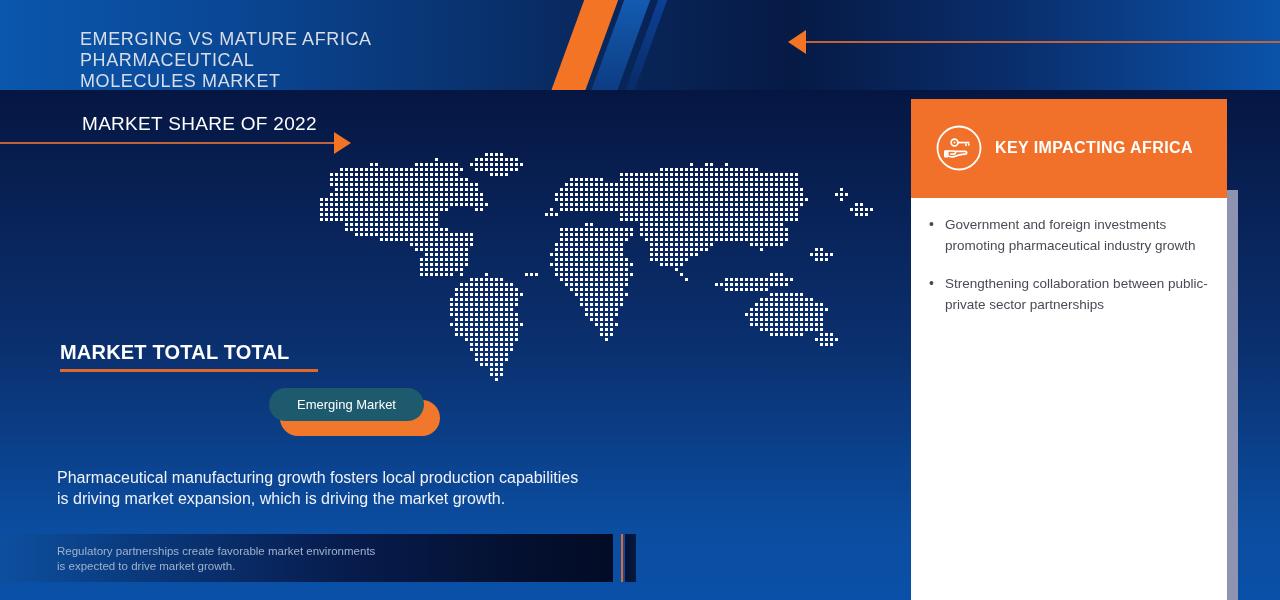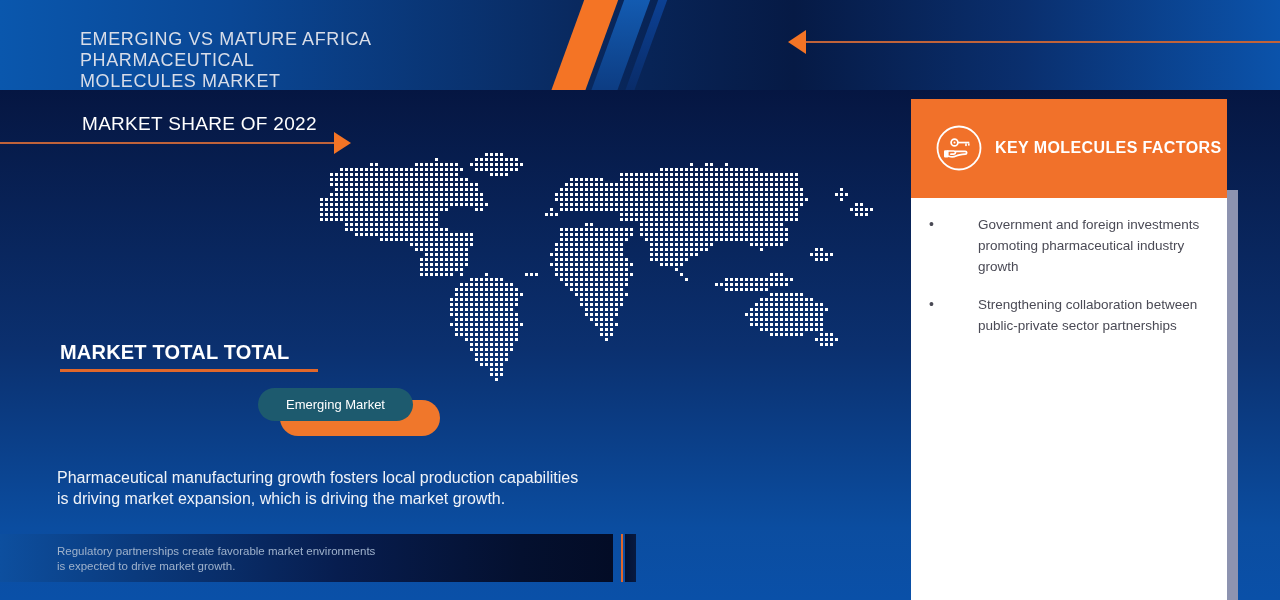--- a/index.html
+++ b/index.html
@@ -92,21 +92,21 @@
   }
   .pill-back { z-index:1; }
   .pill-front { z-index:2; }
 
   #pill-mature-group { left:66px; top:388px; width:180px; height:48px; }
   #pill-mature-back  { left:0px;  top:0px;  width:145px; height:36px; background:#1d5566; }
   #pill-mature-front { left:6px;  top:7px;  width:153px; height:32px; background:#f0772b; }
 
   #pill-emerging-group { left:258px; top:388px; width:185px; height:48px; }
   #pill-emerging-back  { left:22px; top:12px; width:160px; height:36px; background:#f0772b; }
-  #pill-emerging-front { left:0px;  top:0px;  width:155px; height:33px; background:#1d5a6e; }
+  #pill-emerging-front { left:11px;  top:0px;  width:155px; height:33px; background:#1d5a6e; }
 
   
   #main-paragraph {
     position:absolute; left:57px; top:468px; width:530px;
     color:#f0f3f8; font-size:16px; line-height:20.5px;
   }
 
   
   #bottom-band {
     position:absolute; left:0px; top:534px; width:613px; height:48px;
@@ -150,21 +150,21 @@
   }
   .key-item {
     display:flex; align-items:flex-start;
     margin-bottom:17px;
   }
   .key-bullet {
     color:#4a4a55; font-size:14px; line-height:21px;
     width:16px; flex:0 0 16px; text-align:left;
   }
   .key-text {
-    color:#4a4a55; font-size:13.5px; line-height:21px;margin-left:33px;
+    color:#4a4a55; font-size:13.5px; line-height:21px;
   }
 </style>
 </head>
 <body>
 
 <div id="canvas">
 
   <div id="header">
     <div class="hstripe" id="hstripe-orange"></div>
     <div class="hstripe" id="hstripe-blue1"></div>
@@ -2033,21 +2033,21 @@
 
         <rect x="22.8" y="17.7" width="11.5" height="1.7" fill="#ffffff"></rect>
         <rect x="30.2" y="19.4" width="1.6" height="2.7" fill="#ffffff"></rect>
         <rect x="33.0" y="19.4" width="1.6" height="2.2" fill="#ffffff"></rect>
 
         <path d="M12.5 27.0 h6.4 a1.6 1.6 0 0 1 0 3.2 h-3.0
                  M19.6 27.3 c4.6 0 8.0 0.1 10.6 0.1 c2.0 0 2.0 2.6 0 2.8
                  c-3.2 0.3 -6.4 0.6 -9.2 1.9 c-2.4 1.1 -5.0 1.0 -7.2 0.1" fill="none" stroke="#ffffff" stroke-width="1.7" stroke-linecap="round" stroke-linejoin="round"></path>
         <rect x="9.0" y="26.2" width="4.6" height="7.4" rx="1.1" fill="#ffffff"></rect>
       </svg>
-      <div id="key-header-title">KEY MOLECULES FACTORS</div>
+      <div id="key-header-title">KEY IMPACTING AFRICA</div>
     </div>
 
     <div id="key-body">
       <div id="key-list">
           <div class="key-item">
             <span class="key-bullet">•</span>
             <span class="key-text">Government and foreign investments promoting pharmaceutical industry growth</span>
           </div>
           <div class="key-item">
             <span class="key-bullet">•</span>

